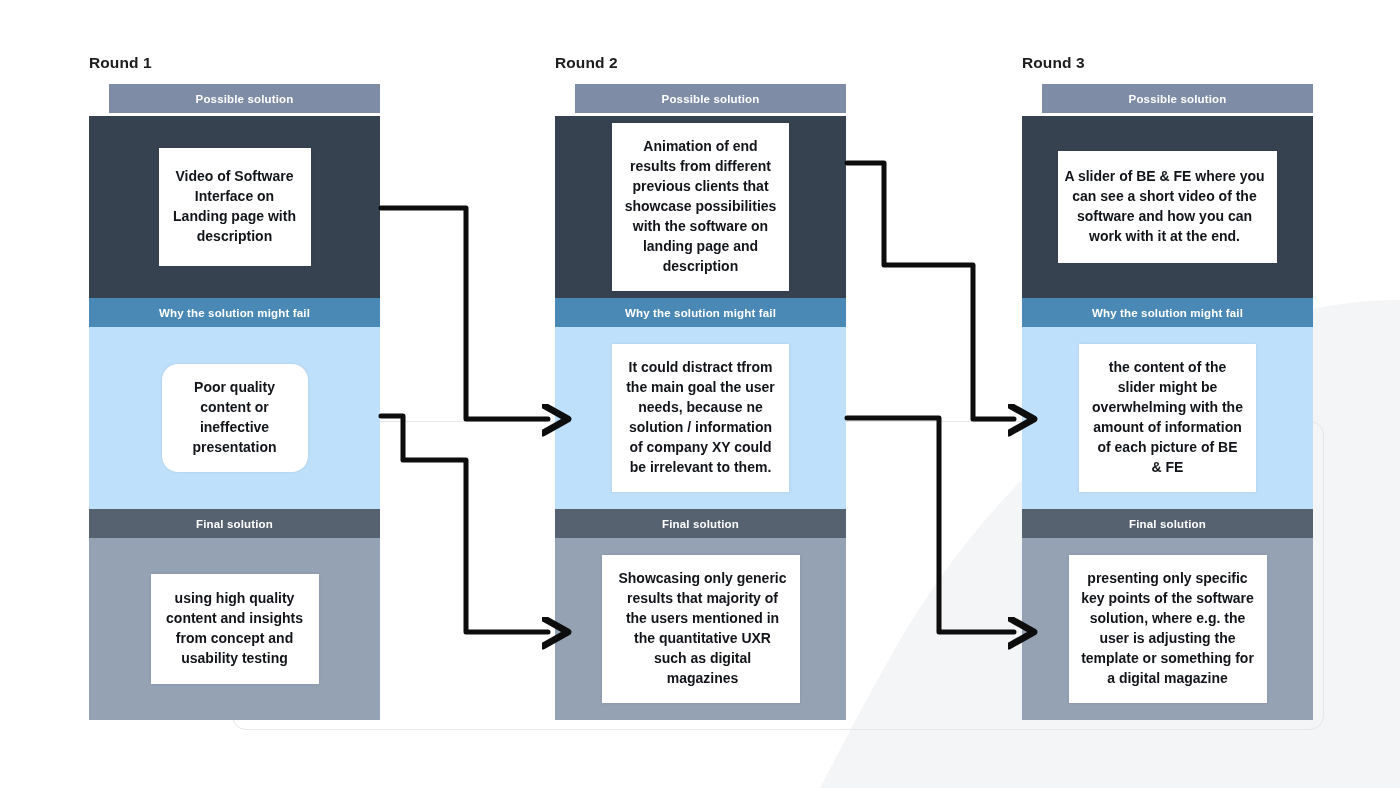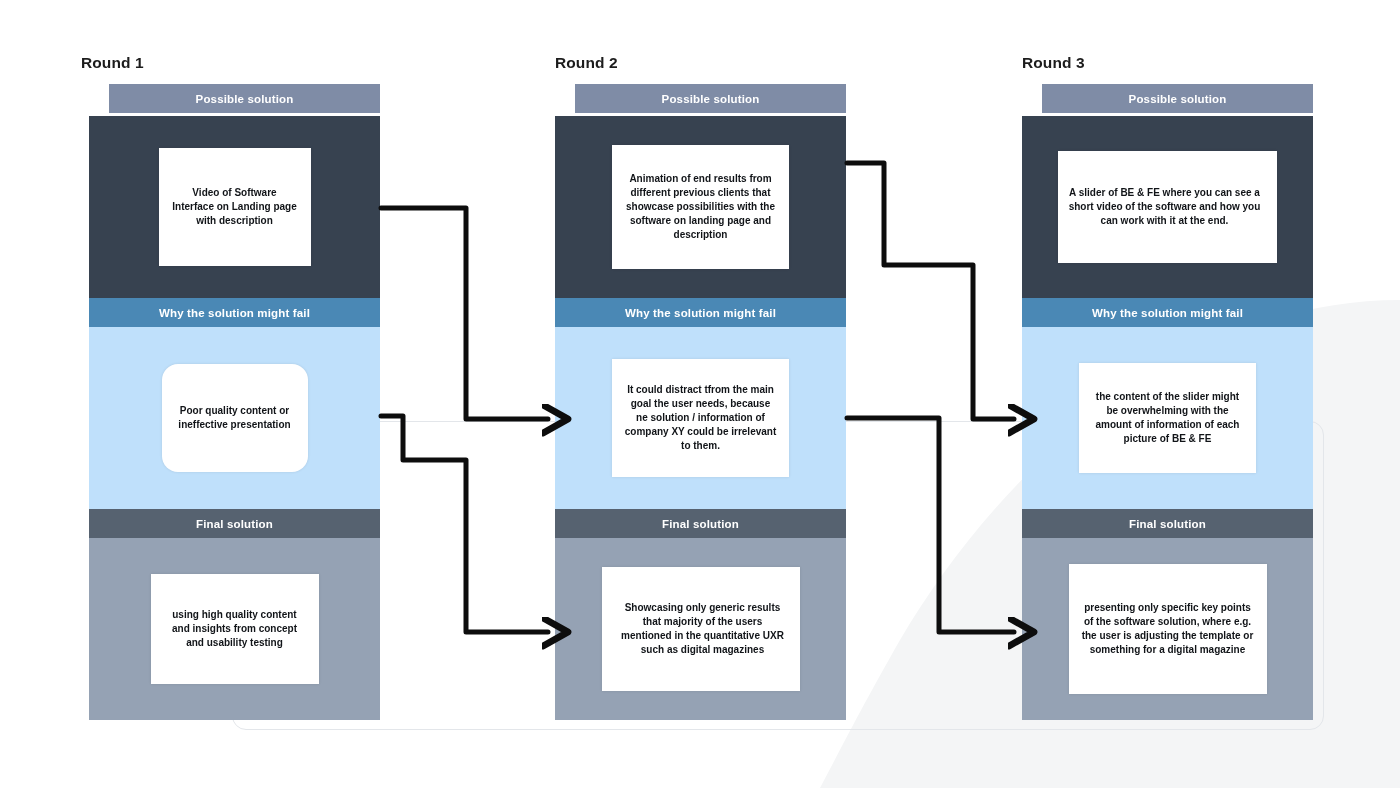--- a/index.html
+++ b/index.html
@@ -49,21 +49,21 @@
 
   .round-title {
     position: absolute;
     top: 54px;
     font-size: 15.5px;
     font-weight: bold;
     color: #1c1c1c;
     letter-spacing: 0.1px;
     white-space: nowrap;
   }
-  .round-title[data-col="0"] { left: 81px; }
+  .round-title[data-col="0"] { left: 89px; }
   .round-title[data-col="1"] { left: 555px; text-align: center; }
   .round-title[data-col="2"] { left: 1022px; }
 
   .band-header {
     height: 29px;
     display: flex;
     align-items: center;
     justify-content: center;
     color: #ffffff;
     font-size: 11.5px;
@@ -87,21 +87,21 @@
   .sec-fail .band-header { background: #4a88b5; }
   .sec-fail .band-body   { background: #bfe0fb; height: 182px; }
 
   
   .sec-final .band-header { background: #566270; }
   .sec-final .band-body   { background: #95a2b4; height: 182px; }
 
   .card {
     background: #ffffff;
     color: #111418;
-    font-size: 10px;
+    font-size: 14px;
     font-weight: bold;
     line-height: 1.42;
     text-align: center;
     padding: 14px 12px;
     box-sizing: border-box;
     box-shadow: 0 0 3px rgba(0,0,0,0.10);
   }
 
   
   .card.c-r1-p  { width: 152px; min-height: 118px; display:flex; align-items:center; justify-content:center; }

